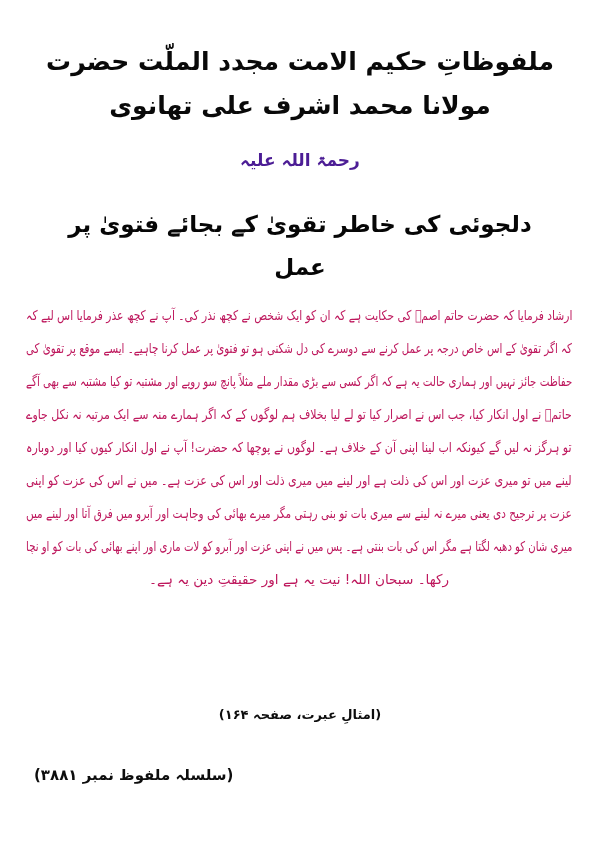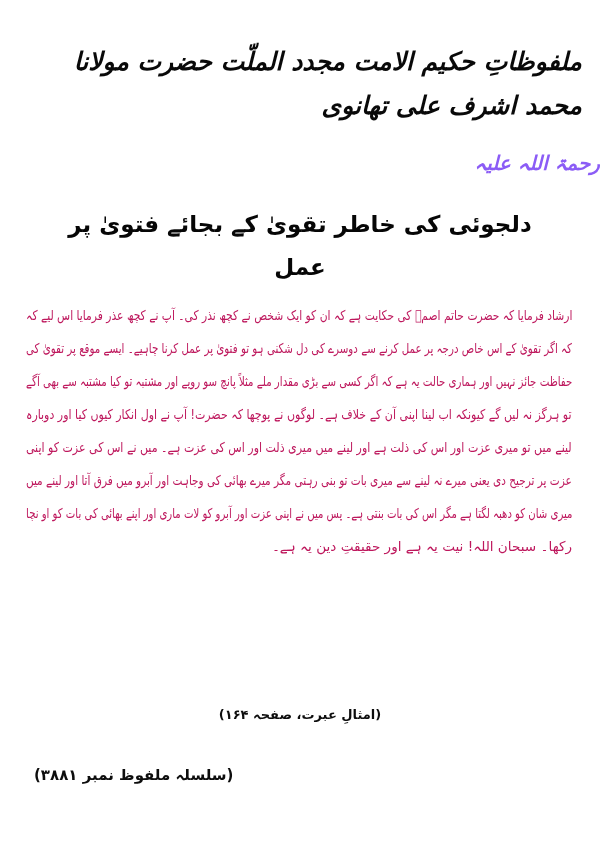--- a/index.html
+++ b/index.html
@@ -22,41 +22,41 @@
     box-sizing: border-box;
     direction: rtl;
   }
 
   
   .title-block {
     position: absolute;
     top: 40px;
     left: 0;
     right: 0;
-    font-style: italic;
+    text-align: center;
   }
 
   .doc-title {
     font-family: "DejaVu Sans", "Liberation Sans", sans-serif;
     font-size: 25px;
     font-weight: bold;
     color: #090909;
     line-height: 1.75;
     letter-spacing: 0.4px;
     padding: 0 18px;
     direction: rtl;
     unicode-bidi: isolate;
   }
 
   .doc-subtitle {
     margin-top: 18px;
     font-family: "DejaVu Sans", "Liberation Sans", sans-serif;
-    font-size: 20px;
+    font-size: 17px;
     font-weight: bold;
-    color: #8b5cf6;
+    color: #4c1d95;
     line-height: 1.7;
     direction: rtl;
     unicode-bidi: isolate;
   }
 
   
   .section-heading {
     position: absolute;
     top: 203px;
     left: 0;
@@ -95,21 +95,21 @@
     display: flex;
     justify-content: space-between;
   }
 
   
   .body-line > span {
     display: inline-block;
   }
 
   .body-line.last-line {
-    justify-content: flex-start;
+    justify-content: center;
   }
 
   
   .citation {
     position: absolute;
     top: 707px;
     left: 0;
     right: 0;
     text-align: center;
     font-family: "DejaVu Sans", "Liberation Sans", sans-serif;
@@ -149,20 +149,23 @@
     <div class="body-line">
       <span style="display: inline-block; transform-origin: right center; transform: scaleX(0.789017);">ارشاد فرمایا کہ حضرت حاتم اصمؒ کی حکایت ہے کہ ان کو ایک شخص نے کچھ نذر کی۔ آپ نے کچھ عذر فرمایا اس لیے کہ</span>
     </div>
     <div class="body-line">
       <span style="display: inline-block; transform-origin: right center; transform: scaleX(0.755187);">کہ اگر تقویٰ کے اس خاص درجہ پر عمل کرنے سے دوسرے کی دل شکنی ہو تو فتویٰ پر عمل کرنا چاہیے۔ ایسے موقع پر تقویٰ کی</span>
     </div>
     <div class="body-line">
       <span style="display: inline-block; transform-origin: right center; transform: scaleX(0.75);">حفاظت جائز نہیں اور ہماری حالت یہ ہے کہ اگر کسی سے بڑی مقدار ملے مثلاً پانچ سو روپے اور مشتبہ تو کیا مشتبہ سے بھی آگے</span>
     </div>
     <div class="body-line">
+      <span style="display: inline-block; transform-origin: right center; transform: scaleX(0.806499);">حاتمؒ نے اول انکار کیا، جب اس نے اصرار کیا تو لے لیا بخلاف ہم لوگوں کے کہ اگر ہمارے منہ سے ایک مرتبہ نہ نکل جاوے</span>
+    </div>
+    <div class="body-line">
       <span style="display: inline-block; transform-origin: right center; transform: scaleX(0.810089);">تو ہرگز نہ لیں گے کیونکہ اب لینا اپنی آن کے خلاف ہے۔ لوگوں نے پوچھا کہ حضرت! آپ نے اول انکار کیوں کیا اور دوبارہ</span>
     </div>
     <div class="body-line">
       <span style="display: inline-block; transform-origin: right center; transform: scaleX(0.810089);">لینے میں تو میری عزت اور اس کی ذلت ہے اور لینے میں میری ذلت اور اس کی عزت ہے۔ میں نے اس کی عزت کو اپنی</span>
     </div>
     <div class="body-line">
       <span style="display: inline-block; transform-origin: right center; transform: scaleX(0.771186);">عزت پر ترجیح دی یعنی میرے نہ لینے سے میری بات تو بنی رہتی مگر میرے بھائی کی وجاہت اور آبرو میں فرق آتا اور لینے میں</span>
     </div>
     <div class="body-line">
       <span style="display: inline-block; transform-origin: right center; transform: scaleX(0.742857);">میری شان کو دھبہ لگتا ہے مگر اس کی بات بنتی ہے۔ پس میں نے اپنی عزت اور آبرو کو لات ماری اور اپنے بھائی کی بات کو او نچا</span>

